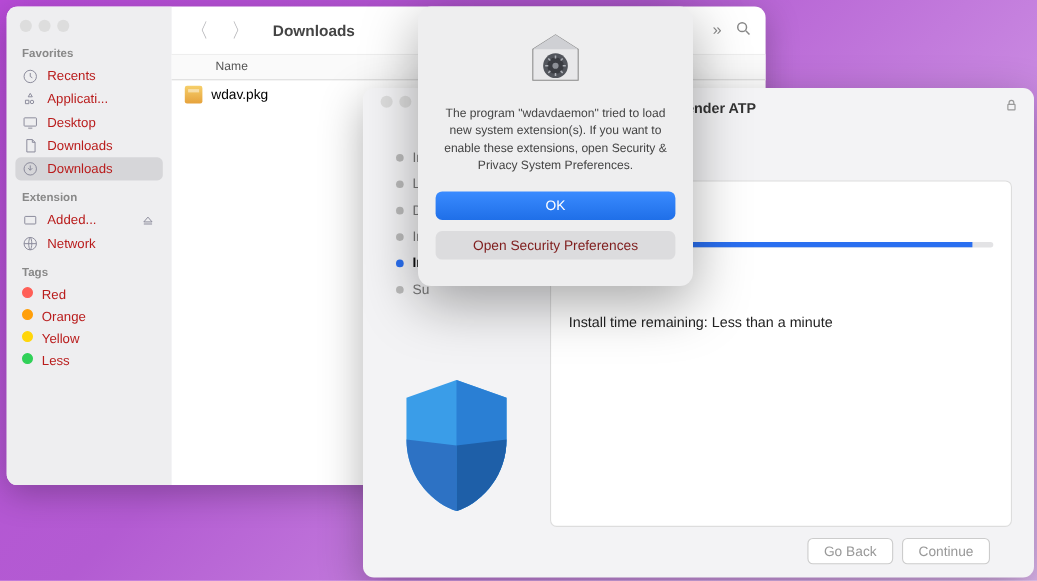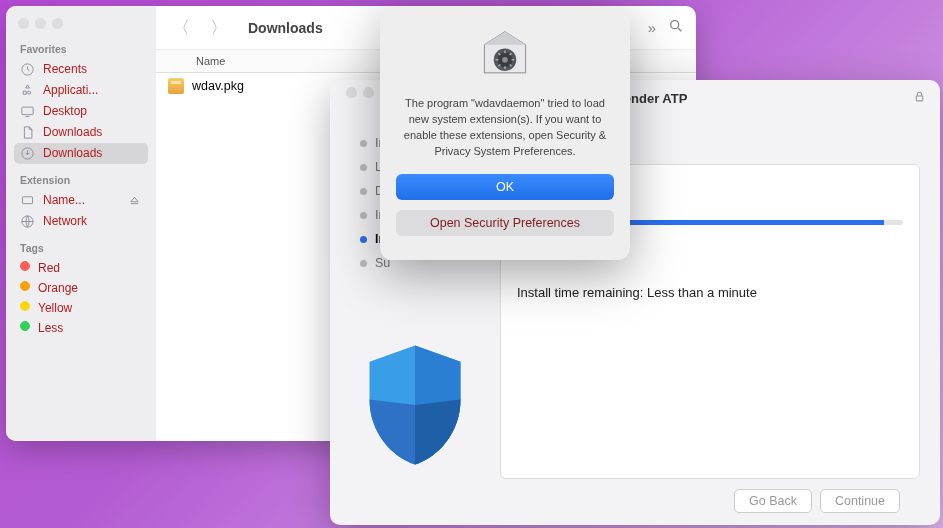--- a/index.html
+++ b/index.html
@@ -115,21 +115,21 @@
         </span>
         <span>Downloads</span>
       </div>
     <div class="sec-label">Extension</div>
     <div class="sb-item">
         <span class="sb-ico">
           <svg viewBox="0 0 24 24">
             <rect x="4" y="6" width="16" height="11" rx="1"></rect>
           </svg>
         </span>
-        <span>Name...</span>
+        <span>Added...</span>
         <span class="sb-ico" style="margin-left:auto">
           <svg viewBox="0 0 24 24">
             <path d="M6 14l6-7 6 7zM6 17h12"></path>
           </svg>
         </span>
       </div>
     <div class="sb-item">
         <span class="sb-ico">
           <svg viewBox="0 0 24 24">
             <circle cx="12" cy="12" r="9"></circle>

